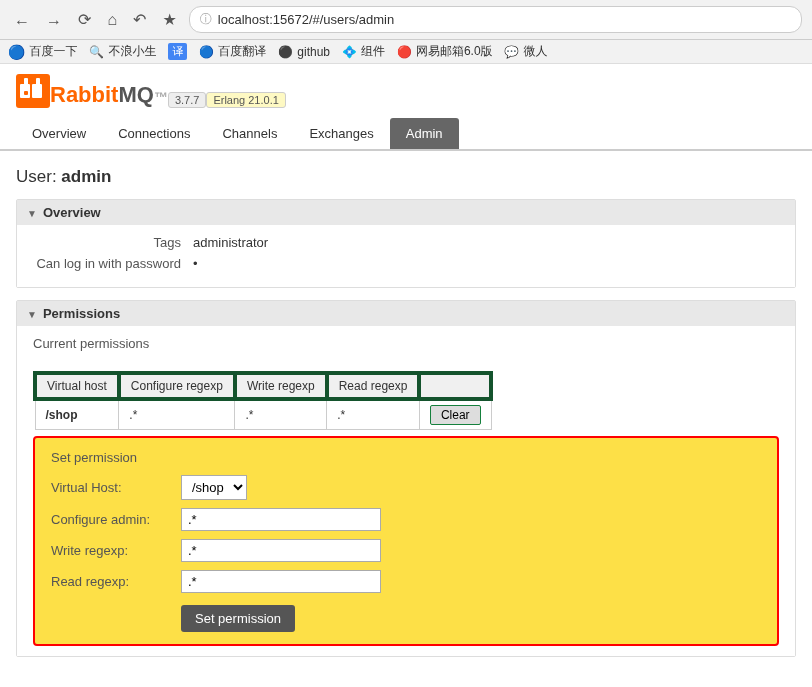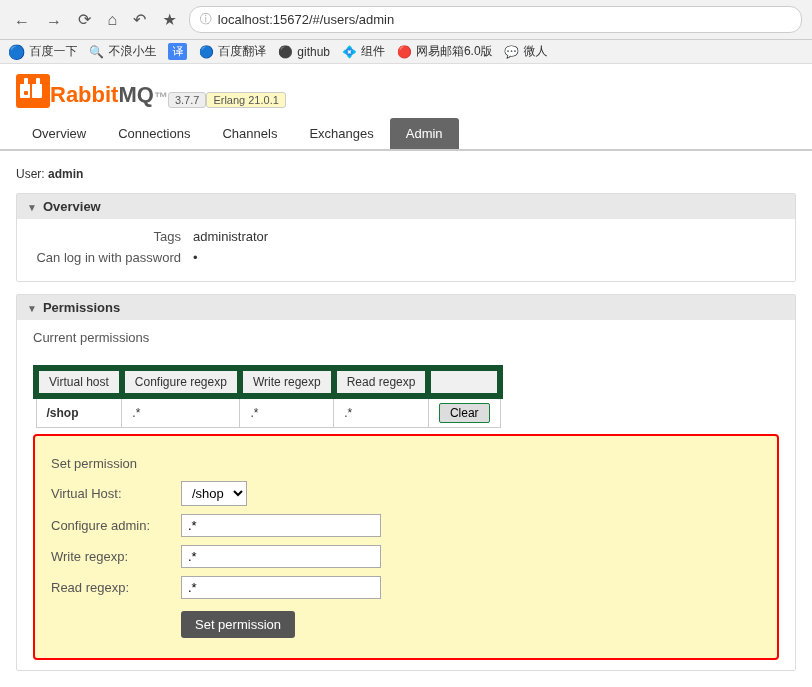--- a/index.html
+++ b/index.html
@@ -103,21 +103,21 @@
     .nav-tab.active {
       background: #666;
       color: #fff;
       border-radius: 3px 3px 0 0;
     }
 
     
     .main-content { padding: 16px; }
 
     .page-title {
-      font-size: 12px;
+      font-size: 17px;
       font-weight: normal;
       margin-bottom: 12px;
     }
     .page-title strong { font-weight: bold; }
 
     
     .section {
       margin-bottom: 12px;
       border: 1px solid #ddd;
       border-radius: 2px;
@@ -161,21 +161,21 @@
       margin-bottom: 20px;
       color: #555;
     }
     .perm-table {
       border-collapse: collapse;
       font-size: 12px;
       width: auto;
     }
     .perm-table th {
       background: #f0f0f0;
-      border: 6px solid #14532d;
+      border: 4px solid #14532d;
       padding: 4px 10px;
       text-align: left;
       font-weight: normal;
     }
     .perm-table td {
       border: 1px solid #ccc;
       padding: 4px 10px;
     }
     .perm-table td.vhost-cell {
       font-weight: bold;
@@ -187,23 +187,23 @@
       padding: 2px 10px;
       font-size: 12px;
       cursor: pointer;
       border-radius: 2px;
     }
 
     
     .set-perm-section {
       border: 2px solid red;
       border-radius: 4px;
-      padding: 20px 16px;
+      padding: 12px 16px;
       margin-top: 6px;
-      background: #fef9c3;
+      background: #fde047;
     }
     .set-perm-title {
       font-size: 13px;
       color: #555;
       margin-bottom: 10px;
     }
     .form-row {
       display: flex;
       align-items: center;
       margin-bottom: 8px;

